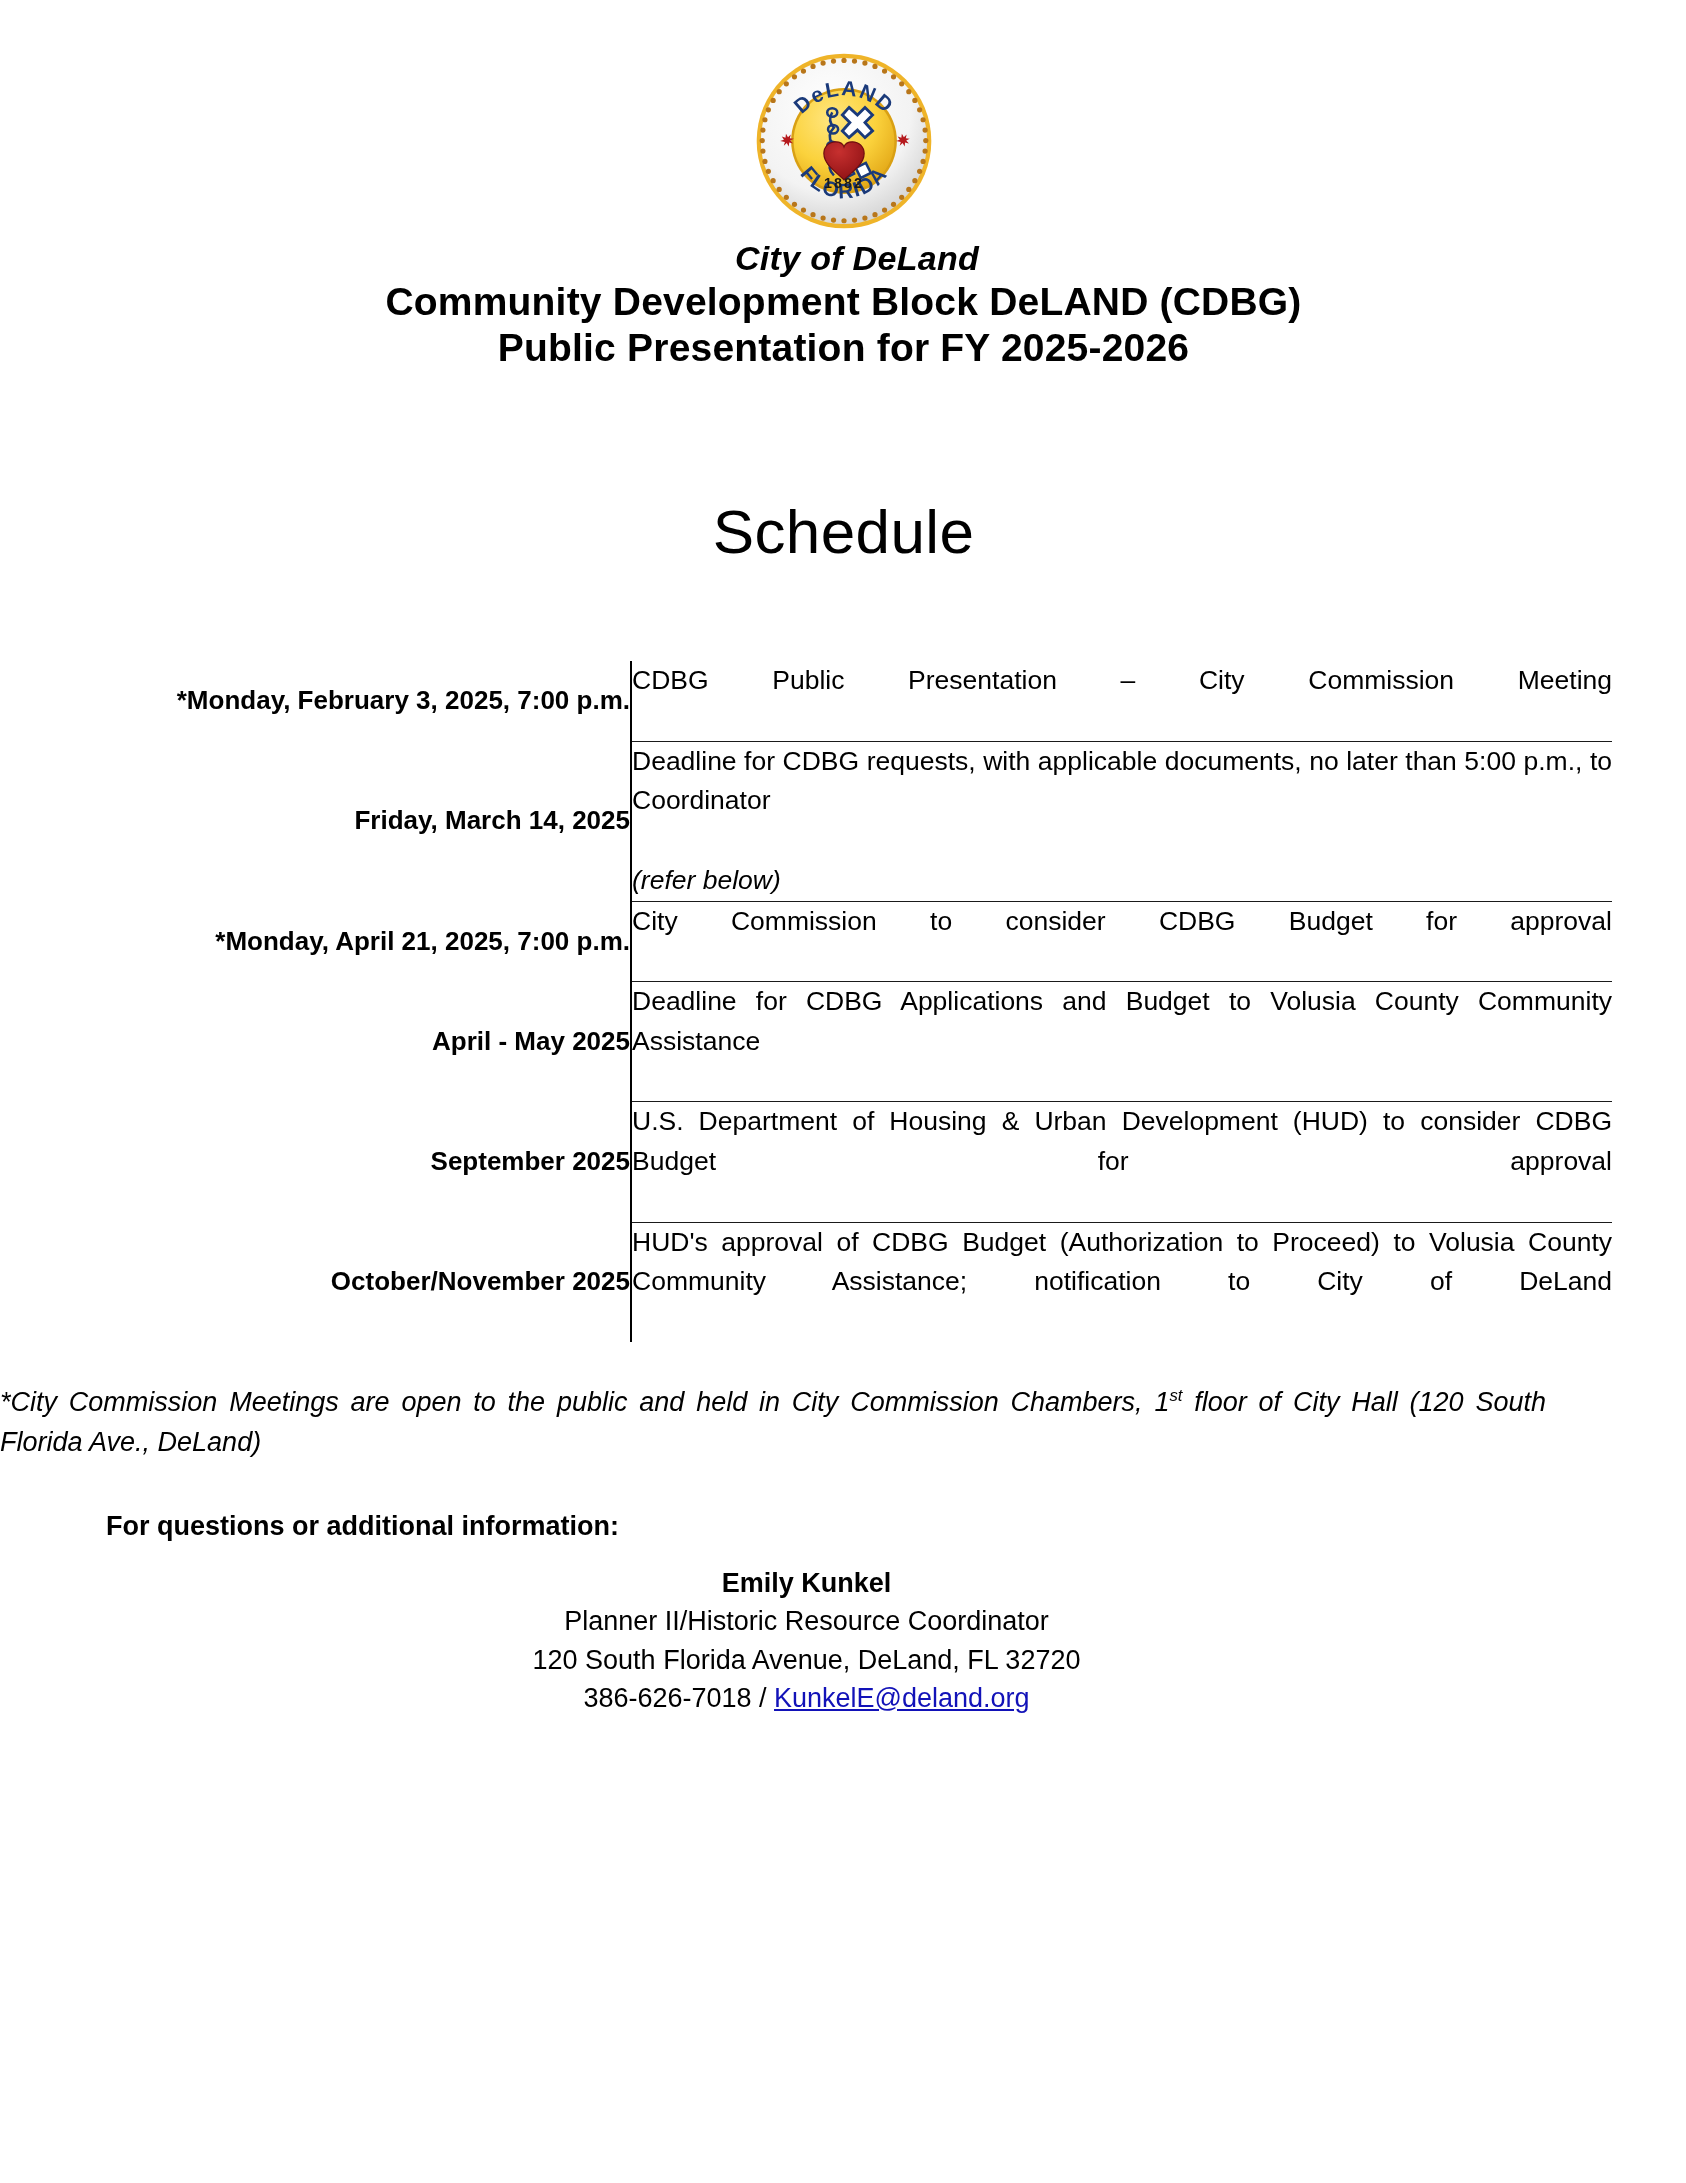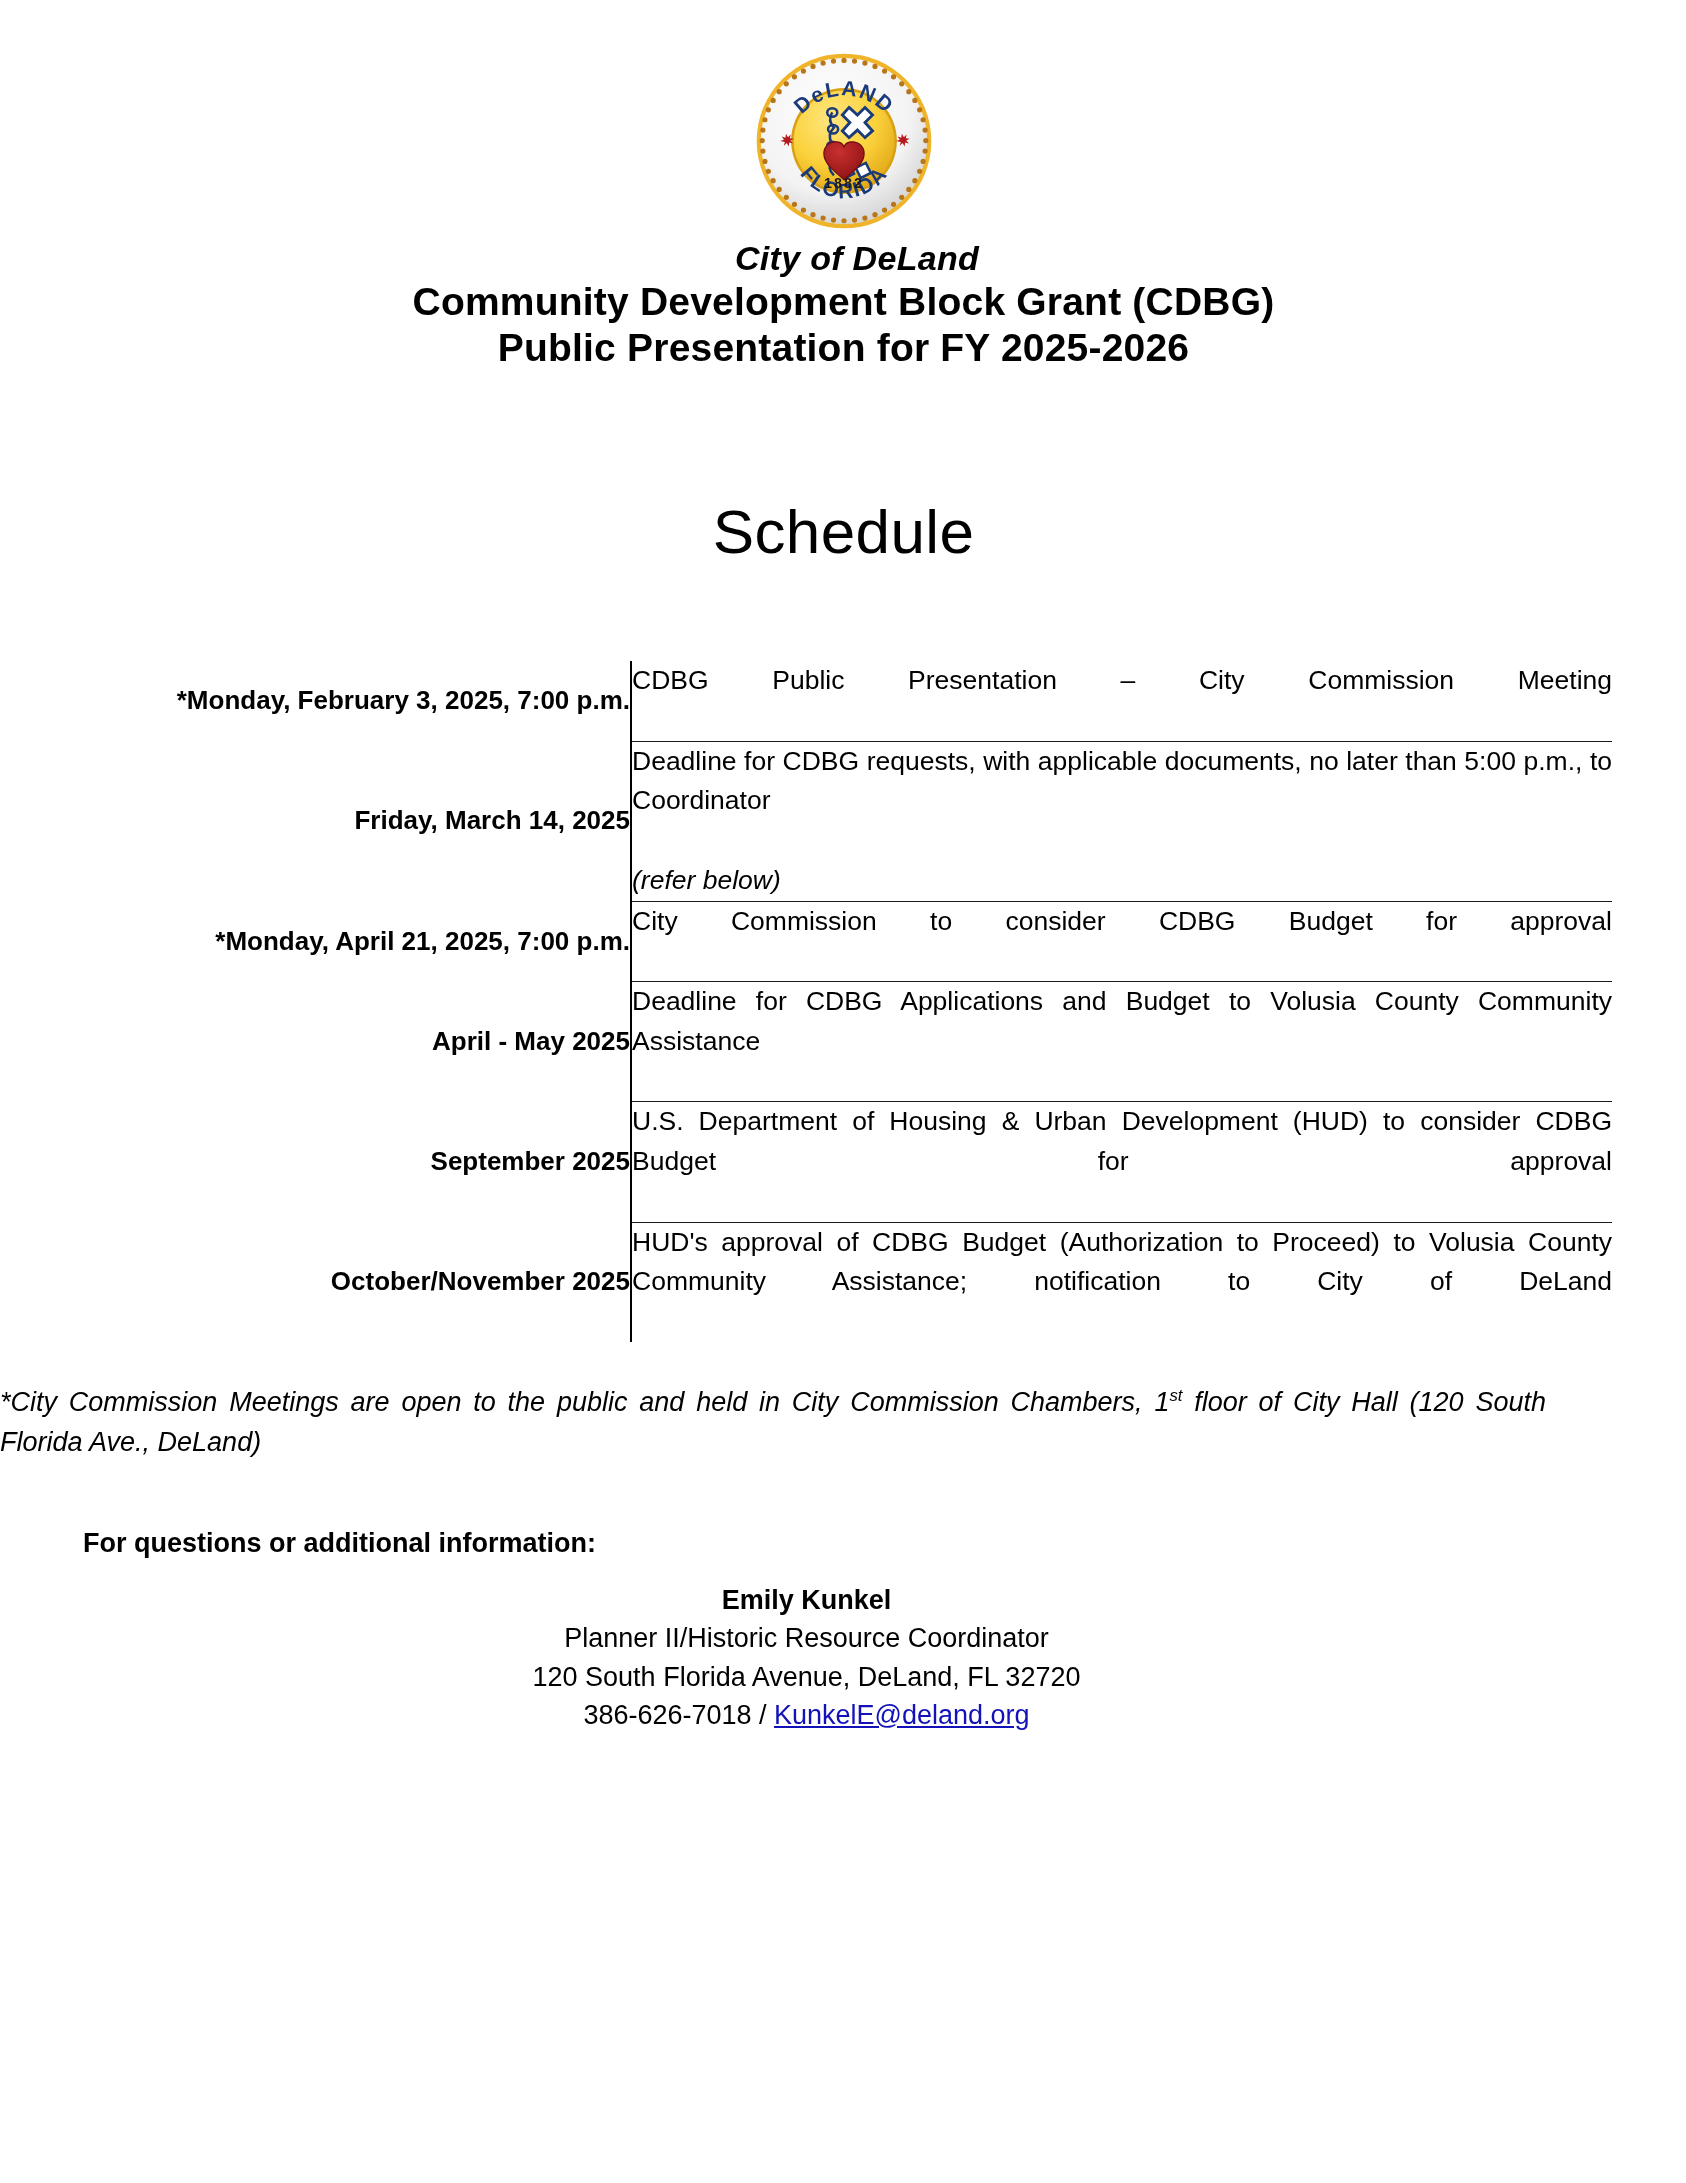--- a/index.html
+++ b/index.html
@@ -125,22 +125,22 @@
     text-align: justify;
     text-justify: inter-word;
   }
   .footnote sup {
     font-size: 0.62em;
     vertical-align: super;
   }
 
   
   .contact-label {
-    margin-top: 65px;
-    padding-left: 83px;
+    margin-top: 48px;
+    padding-left: 106px;
     font-weight: bold;
     font-size: 27px;
   }
   .contact-body {
     margin-top: 22px;
     text-align: center;
     font-size: 27px;
     line-height: 1.42;
     padding-right: 101px;
     padding-left: 27px;
@@ -265,21 +265,21 @@
       <path d="M106 152 c-14 -12 -24 -20 -24 -31 c0 -8 6 -14 14 -14 c6 0 9 3 10 6
                c1 -3 4 -6 10 -6 c8 0 14 6 14 14 c0 11 -10 19 -24 31 z" fill="url(#gHeart)" stroke="#6e0d10" stroke-width="1.4"></path>
 
       <text x="106" y="162" text-anchor="middle" font-family="'Liberation Sans', sans-serif" font-size="17" font-weight="bold" fill="#1a1a1a" letter-spacing="2.4">1882</text>
     </svg>
   </div>
 </div>
 
 <div class="titles">
   <div class="title-city">City of DeLand</div>
-  <div class="title-main">Community Development Block Grant (CDBG)</div>
+  <div class="title-main">Community Development Block DeLAND (CDBG)</div>
   <div class="title-sub">Public Presentation for FY 2025-2026</div>
 </div>
 
 <div class="schedule-heading">Schedule</div>
 
 <div class="table-zone">
   <table class="schedule">
     <tbody>
       <tr>
         <td class="date-cell">*Monday, February 3, 2025, 7:00 p.m.</td>

